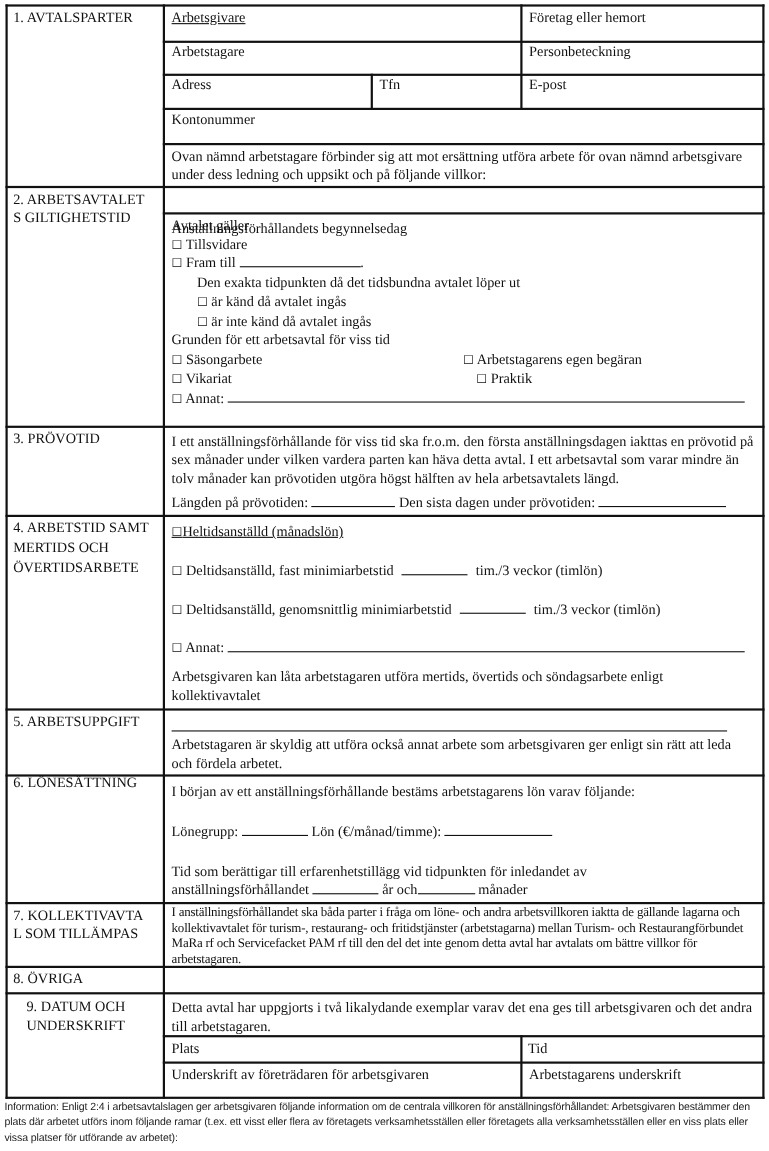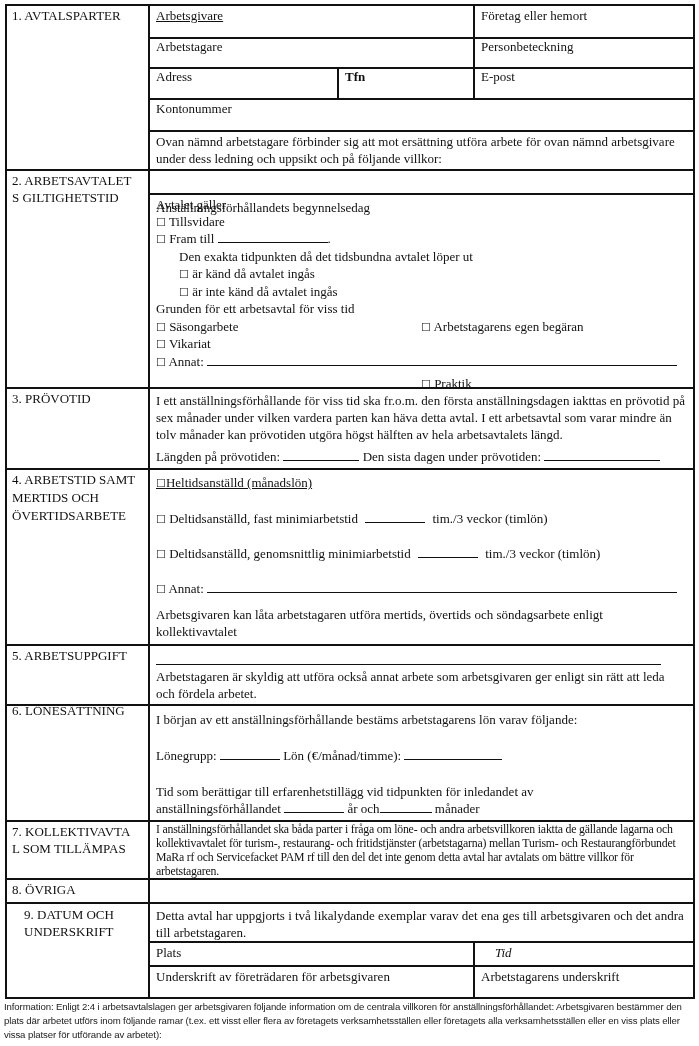--- a/index.html
+++ b/index.html
@@ -48,21 +48,21 @@
   <div class="b" style="left:473px;top:941px;width:2px;height:58px;"></div>
 </div>
 
 <div>
   <div class="txt" style="left:12px;top:7px;">1. AVTALSPARTER</div>
   <div class="txt" style="left:156px;top:7px;text-decoration:underline;">Arbetsgivare</div>
   <div class="txt" style="left:481px;top:7px;">Företag eller hemort</div>
   <div class="txt" style="left:156px;top:38px;">Arbetstagare</div>
   <div class="txt" style="left:481px;top:38px;">Personbeteckning</div>
   <div class="txt" style="left:156px;top:68px;">Adress</div>
-  <div class="txt" style="left:345px;top:68px;font-weight:bold;">Tfn</div>
+  <div class="txt" style="left:345px;top:68px;">Tfn</div>
   <div class="txt" style="left:481px;top:68px;">E-post</div>
   <div class="txt" style="left:156px;top:100px;">Kontonummer</div>
   <div class="wrap" style="left:156px;top:133px;width:520px;">Ovan nämnd arbetstagare förbinder sig att mot ersättning utföra arbete för ovan nämnd arbetsgivare under dess ledning och uppsikt och på följande villkor:</div>
 </div>
 
 <div>
   <div class="txt" style="left:12px;top:172px;">2. ARBETSAVTALET</div>
   <div class="txt" style="left:12px;top:189px;">S GILTIGHETSTID</div>
   <div class="txt" style="left:156px;top:175px;margin-top:24px;">Anställningsförhållandets begynnelsedag</div>
   <div class="txt" style="left:156px;top:196px;">Avtalet gäller</div>
@@ -91,21 +91,21 @@
     <span>Säsongarbete</span>
   </div>
   <div class="txt" style="left:421px;top:318px;">
     <span class="cb">☐</span>
     <span>Arbetstagarens egen begäran</span>
   </div>
   <div class="txt" style="left:156px;top:335px;">
     <span class="cb">☐</span>
     <span>Vikariat</span>
   </div>
-  <div class="txt" style="left:421px;top:335px;margin-top:40px;">
+  <div class="txt" style="left:433px;top:335px;">
     <span class="cb">☐</span>
     <span>Praktik</span>
   </div>
   <div class="txt" style="left:156px;top:353px;">
     <span class="cb">☐</span>
     <span>Annat:</span>
     <span class="uline" style="width:470px;"></span>
   </div>
 </div>
 
@@ -181,18 +181,18 @@
 <div>
   <div class="txt" style="left:12px;top:881px;">8. ÖVRIGA</div>
   <div style="position:absolute;left:150px;top:880px;width:543px;height:22px;"></div>
 </div>
 
 <div>
   <div class="txt" style="left:24px;top:906px;">9. DATUM OCH</div>
   <div class="txt" style="left:4px;top:923px;margin-left:20px;">UNDERSKRIFT</div>
   <div class="wrap" style="left:156px;top:907px;width:532px;">Detta avtal har uppgjorts i två likalydande exemplar varav det ena ges till arbetsgivaren och det andra till arbetstagaren.</div>
   <div class="txt" style="left:156px;top:944px;">Plats</div>
-  <div class="txt" style="left:495px;top:944px;font-style:italic;">Tid</div>
+  <div class="txt" style="left:480px;top:944px;">Tid</div>
   <div class="txt" style="left:156px;top:968px;">Underskrift av företrädaren för arbetsgivaren</div>
   <div class="txt" style="left:481px;top:968px;">Arbetstagarens underskrift</div>
 </div>
 
 <div class="footer">Information: Enligt 2:4 i arbetsavtalslagen ger arbetsgivaren följande information om de centrala villkoren för anställningsförhållandet: Arbetsgivaren bestämmer den plats där arbetet utförs inom följande ramar (t.ex. ett visst eller flera av företagets verksamhetsställen eller företagets alla verksamhetsställen eller en viss plats eller vissa platser för utförande av arbetet):</div>
 
 </body></html>

